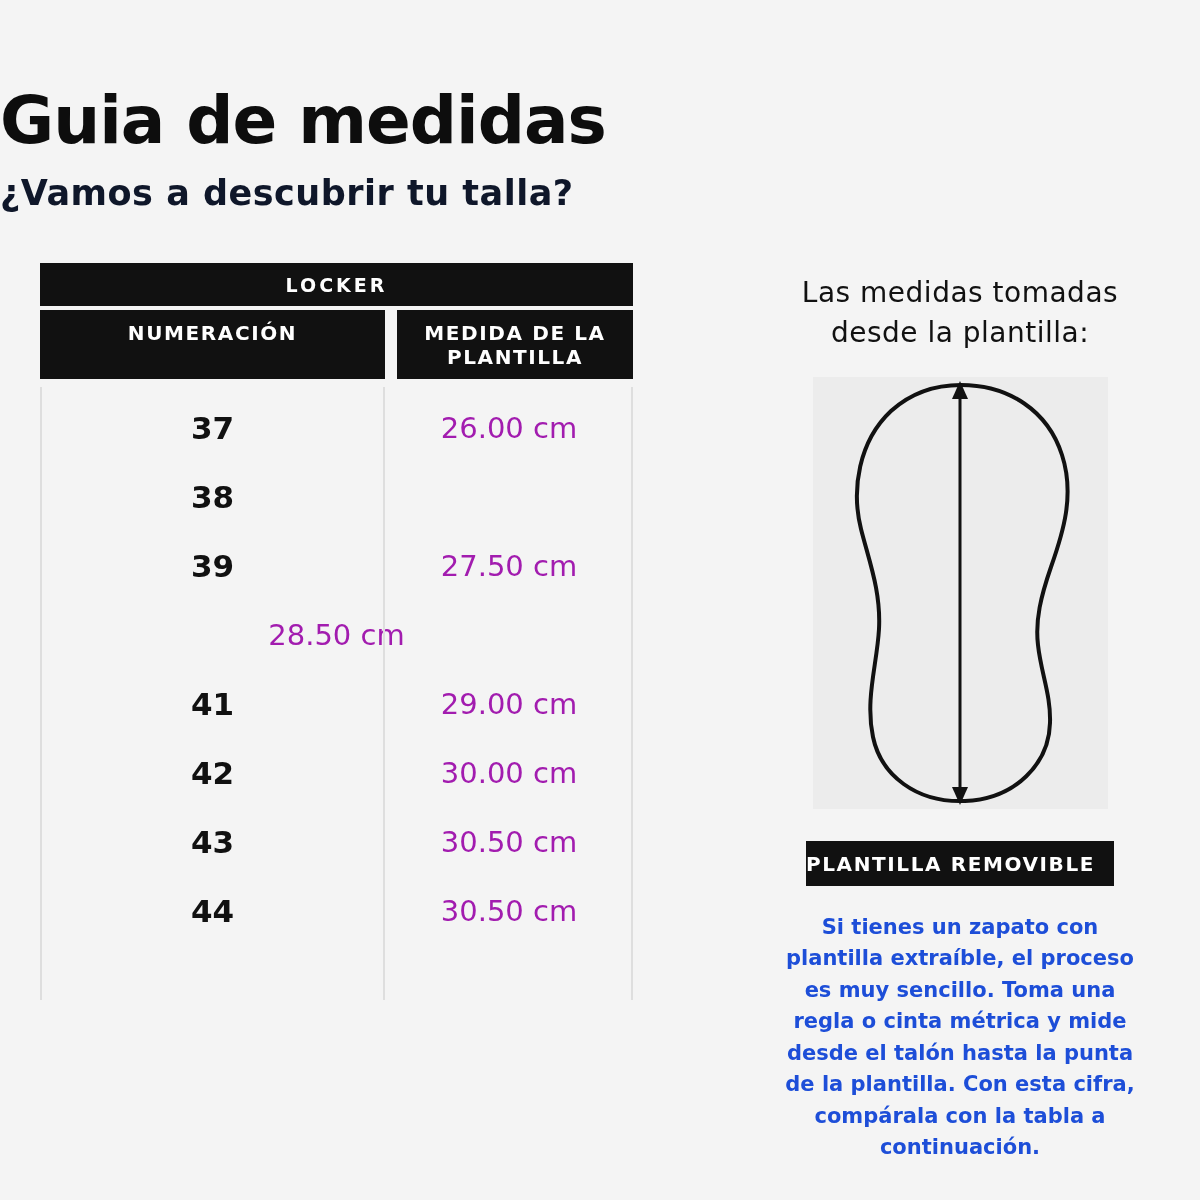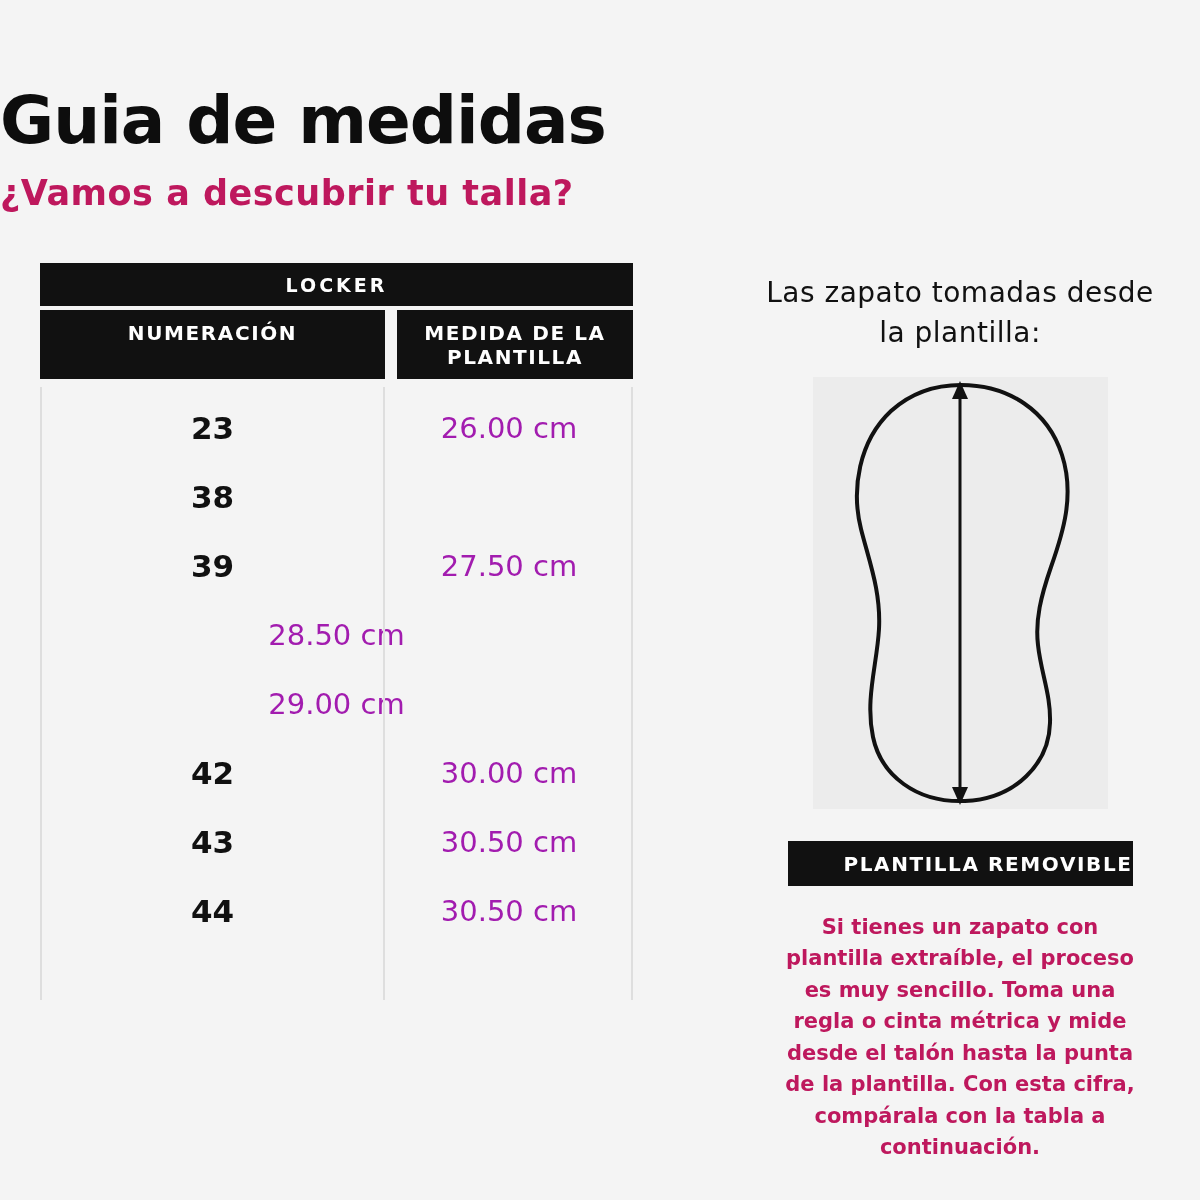--- a/index.html
+++ b/index.html
@@ -31,21 +31,21 @@
     letter-spacing: -1px;
     line-height: 1.05;
     margin: 0;
     color: #0d0d0d;
   }
   .subtitle {
     font-size: 35px;
     font-weight: 700;
     letter-spacing: 0.5px;
     margin: 18px 0 0 0;
-    color: #be185d;
+    color: #0f172a;
   }
 
   
   .content {
     display: flex;
     margin-top: 50px;
     padding: 0 40px;
     box-sizing: border-box;
     align-items: flex-start;
   }
@@ -162,37 +162,37 @@
     margin: 0 auto;
     position: relative;
   }
   .sole-box svg {
     position: absolute;
     left: 0;
     top: 0;
   }
   .removable-bar {
     margin: 32px auto 0 auto;
-    width: 345px;
+    width: 308px;
     background: #111111;
     color: #ffffff;
-    text-align: right;
+    text-align: left;
     font-size: 20px;
     font-weight: 700;
     letter-spacing: 1.6px;
     padding: 11px 0 10px 0;
   }
   .paragraph {
     margin: 26px auto 0 auto;
     width: 360px;
     text-align: center;
     font-size: 21px;
     line-height: 1.5;
     font-weight: 600;
-    color: #be185d;
+    color: #1d4ed8;
   }
 </style>
 </head>
 <body>
 
 <div class="page">
 
   <div class="header">
     <h1 class="title">Guia de medidas</h1>
     <p class="subtitle">¿Vamos a descubrir tu talla?</p>
@@ -207,34 +207,35 @@
 
         <div class="head-row">
           <div class="head-cell c1">NUMERACIÓN</div>
           <div class="head-cell c2">MEDIDA DE LA PLANTILLA</div>
         </div>
 
         <div class="rows">
           <div class="divider-mid"></div>
 
           <div class="row">
-            <div class="cell-size">23</div>
+            <div class="cell-size">37</div>
             <div class="cell-measure">26.00 cm</div>
           </div>
           <div class="row">
             <div class="cell-size">38</div>
           </div>
           <div class="row">
             <div class="cell-size">39</div>
             <div class="cell-measure">27.50 cm</div>
           </div>
           <div class="row">
             <div class="cell-measure">28.50 cm</div>
           </div>
           <div class="row">
+            <div class="cell-size">41</div>
             <div class="cell-measure">29.00 cm</div>
           </div>
           <div class="row">
             <div class="cell-size">42</div>
             <div class="cell-measure">30.00 cm</div>
           </div>
           <div class="row">
             <div class="cell-size">43</div>
             <div class="cell-measure">30.50 cm</div>
           </div>
@@ -243,21 +244,21 @@
             <div class="cell-measure">30.50 cm</div>
           </div>
 
           <div class="rows-bottom"></div>
         </div>
       </div>
     </div>
 
     <div class="right-col">
 
-      <p class="note-head">Las zapato tomadas desde la plantilla:</p>
+      <p class="note-head">Las medidas tomadas desde la plantilla:</p>
 
       <div class="sole-box">
         <svg width="295" height="432" viewBox="0 0 295 432">
           <path d="M148 8
                    C 196 8, 235 34, 249 78
                    C 262 118, 250 156, 238 190
                    C 228 219, 222 243, 225 268
                    C 228 296, 238 318, 237 346
                    C 236 386, 203 422, 152 424
                    C 103 426, 68 398, 60 360

